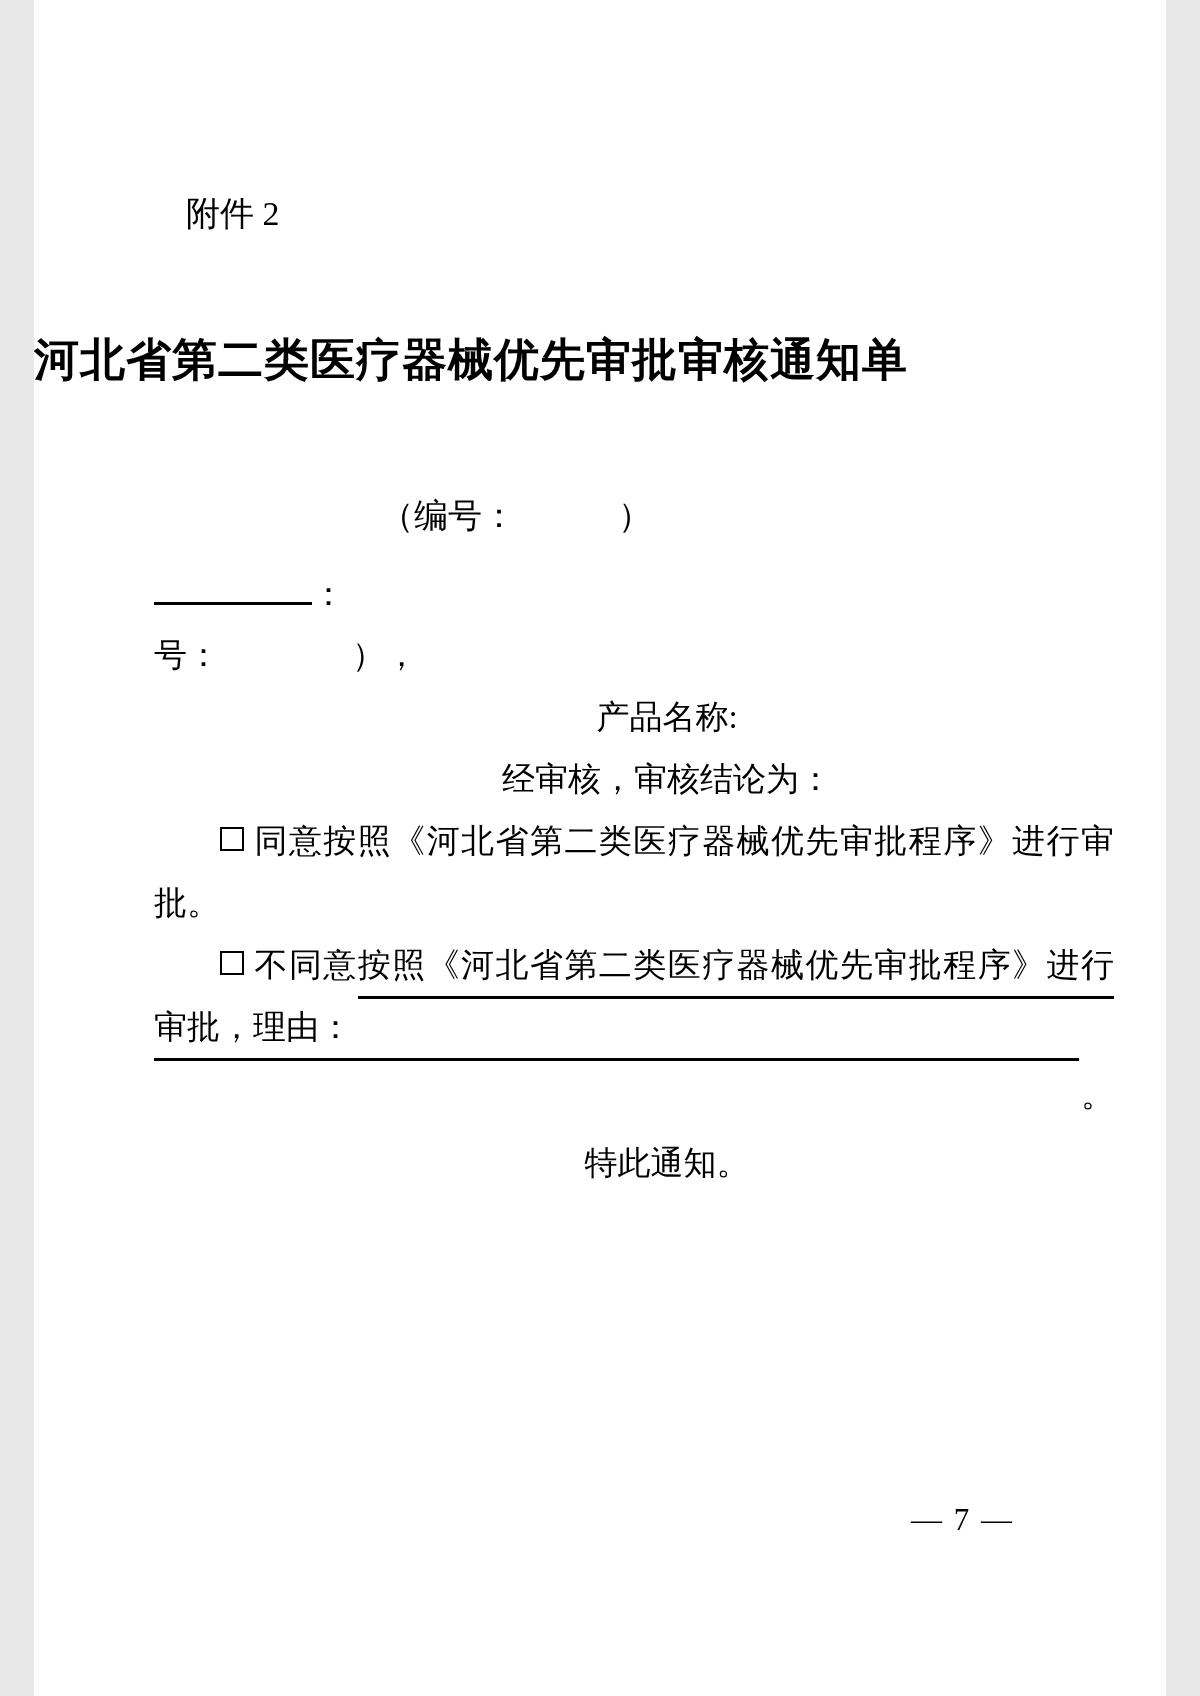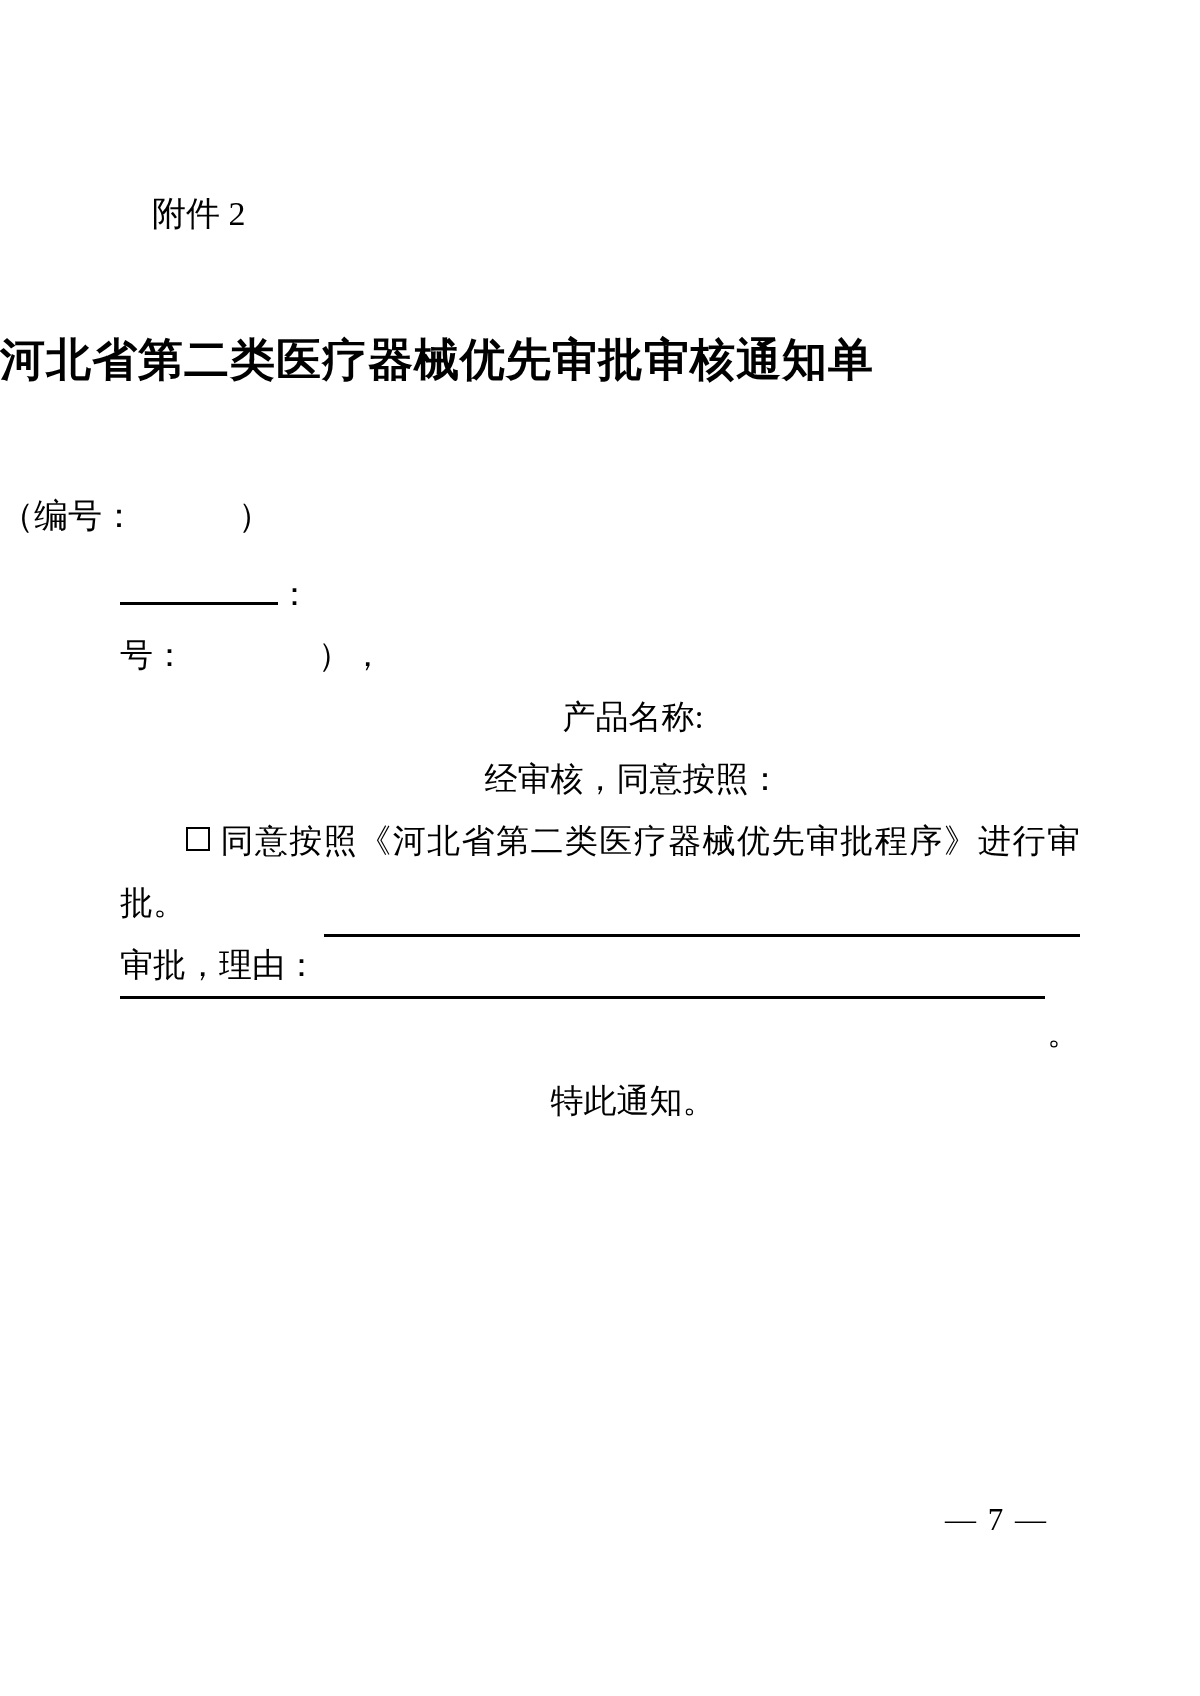--- a/index.html
+++ b/index.html
@@ -1,38 +1,39 @@
 <!DOCTYPE html>
 <html><head>
 <meta charset="utf-8">
 <style>
   html,body{margin:0;padding:0;background:#e8e8e8;}
   .page{
     position:relative;
-    width:1200px;height:1696px;
+    width:1088px;height:1696px;
     margin:0 auto;
     background:#ffffff;
     color:#000;
     font-family:"Liberation Serif","DejaVu Serif",serif;
     overflow:hidden;
+    padding-left:44px;
   }
   .attachment{
     position:absolute;left:152px;top:192px;
     font-size:34px;line-height:44px;
   }
   .doc-title{
     position:absolute;left:0;top:325px;width:100%;
     font-size:45px;font-weight:bold;
     letter-spacing:1px;
     line-height:70px;
   }
   .number-line{
     position:absolute;left:0;top:492px;width:100%;
     box-sizing:border-box;
-    text-align:left;padding-right:168px;
+    text-align:center;padding-right:168px;
     font-size:34px;line-height:48px;
   }
   .body-block{
     position:absolute;left:120px;top:562px;width:960px;
     font-size:33px;
   }
   .row{height:62px;line-height:62px;white-space:nowrap;}
   .row.tall{height:74px;line-height:74px;}
   .ind{padding-left:66px;text-align:center;}
   .just{
@@ -85,28 +86,31 @@
 
     <div class="row">
       <span class="blank-short"></span><span>：</span>
     </div>
 
 
     <div class="row">号：　　　　），</div>
 
     <div class="row ind">产品名称:</div>
 
-    <div class="row ind">经审核，同意按照：</div>
+    <div class="row ind">经审核，审核结论为：</div>
 
     <div class="row ind just">
       <span class="checkbox"></span><span>同意按照《河北省第二类医疗器械优先审批程序》进行审</span>
     </div>
 
     <div class="row">批。</div>
 
+    <div class="row ind just">
+      <span class="checkbox"></span><span>不同意按照《河北省第二类医疗器械优先审批程序》进行</span>
+    </div>
 
     <div class="row row-flex">
       <span class="txt">审批，理由：</span>
       <div class="fill"></div>
     </div>
 
     <div class="row tall row-flex">
       <div class="fill tofullstop"></div>
       <span class="txt">。</span>
     </div>

